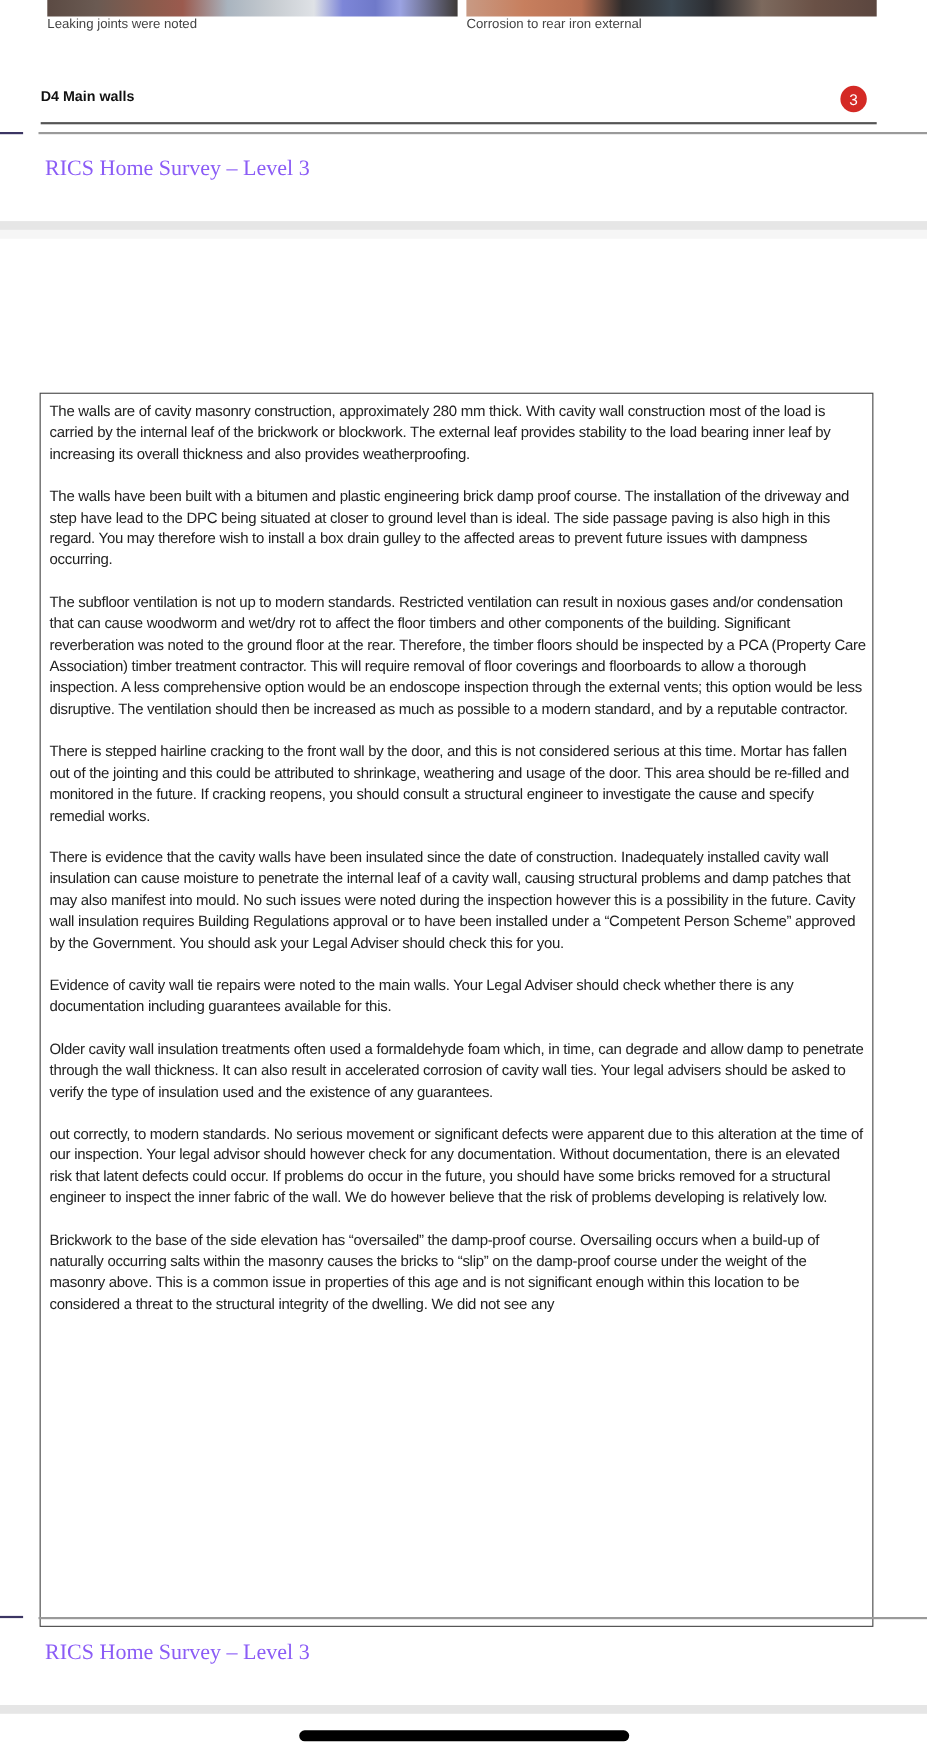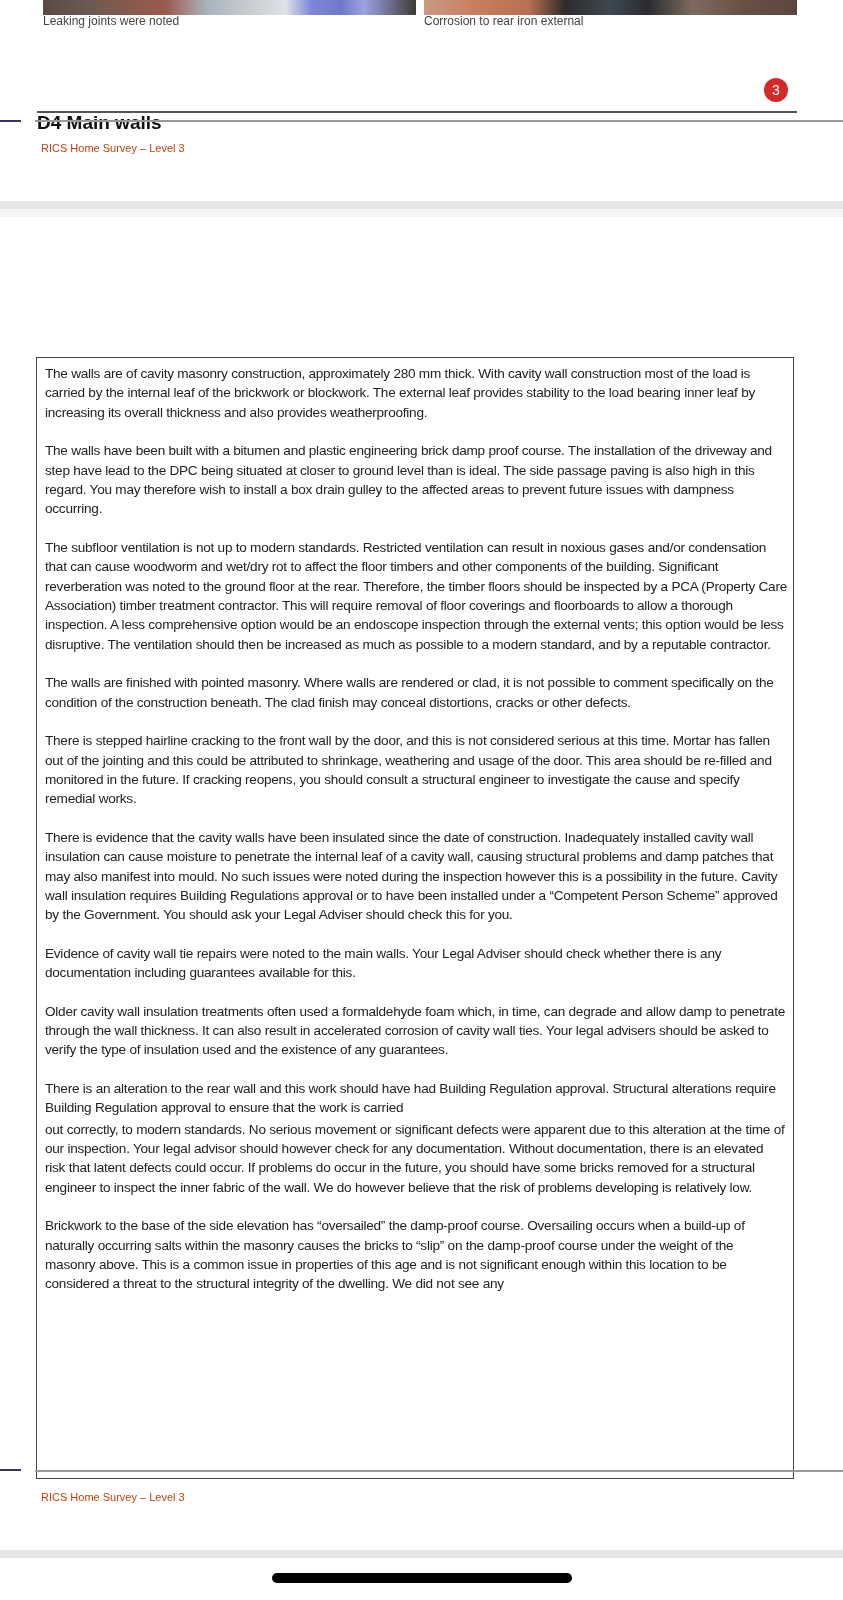--- a/index.html
+++ b/index.html
@@ -22,37 +22,36 @@
     position: absolute; top: 14px; font-size: 12px; color: #444;
     font-family: "Liberation Sans", sans-serif; 
   }
   .caption.left { left: 43px; width: 373px; }
   .caption.right { left: 424px; width: 373px; }
 
   .section-head {
     position: absolute; top: 78px; left: 37px; width: 760px; height: 32px;
   }
   .section-title {
-    position: absolute; left: 0; top: 2px; font-size: 19px; font-weight: bold; color: #111;
+    position: absolute; left: 0; top: 2px; font-size: 13px; font-weight: bold; color: #111;
     font-family: "Liberation Sans", sans-serif;
-    margin-top: 32px;
   }
   .rating-badge {
     position: absolute; right: 9px; top: 0px; width: 24px; height: 24px; border-radius: 50%;
     background: #d42a25; color: #fff; font-size: 14px; text-align: center; line-height: 24px;
     font-family: "Liberation Sans", sans-serif;
   }
   .head-rule { position: absolute; top: 111px; left: 37px; width: 760px; height: 2px; background: #555; }
 
   .page-edge-left { position: absolute; left: 0; width: 21px; height: 2px; background: #3b3563; }
   .page-rule { position: absolute; left: 35px; right: 0; height: 2px; background: #9a9a9a; }
 
   .page-footer {
-    position: absolute; left: 41px; font-size: 11px; color: #c2410c;
-    font-family: Liberation Sans, sans-serif;
+    position: absolute; left: 41px; font-size: 20px; color: #8b5cf6;
+    font-family: Liberation Serif, serif;
   }
   .page-gap { position: absolute; left: 0; width: 843px; height: 8px; background: #e6e6e6; }
   .page-gap-shadow { position: absolute; left: 0; width: 843px; height: 8px; background: #f6f6f6; }
 
   .text-box {
     position: absolute; top: 357px; left: 36px; width: 758px; height: 1122px;
     border: 1.5px solid #444; box-sizing: border-box; overflow: hidden;
     padding: 6px 6px 0 8px;
   }
   .text-box p {
@@ -85,26 +84,24 @@
 <div class="page-rule" style="top:120px;"></div>
 <div class="page-footer" style="top:142px;">RICS Home Survey – Level 3</div>
 
 <div class="page-gap" style="top:201px;"></div>
 <div class="page-gap-shadow" style="top:209px;"></div>
 
 <div class="text-box">
   <p>The walls are of cavity masonry construction, approximately 280 mm thick. With cavity wall construction most of the load is carried by the internal leaf of the brickwork or blockwork. The external leaf provides stability to the load bearing inner leaf by increasing its overall thickness and also provides weatherproofing.</p>
   <p>The walls have been built with a bitumen and plastic engineering brick damp proof course. The installation of the driveway and step have lead to the DPC being situated at closer to ground level than is ideal. The side passage paving is also high in this regard. You may therefore wish to install a box drain gulley to the affected areas to prevent future issues with dampness occurring.</p>
   <p>The subfloor ventilation is not up to modern standards. Restricted ventilation can result in noxious gases and/or condensation that can cause woodworm and wet/dry rot to affect the floor timbers and other components of the building. Significant reverberation was noted to the ground floor at the rear. Therefore, the timber floors should be inspected by a PCA (Property Care Association) timber treatment contractor. This will require removal of floor coverings and floorboards to allow a thorough inspection. A less comprehensive option would be an endoscope inspection through the external vents; this option would be less disruptive. The ventilation should then be increased as much as possible to a modern standard, and by a reputable contractor.</p>
-  <p>The walls are finished with pointed masonry. Where walls are rendered or clad, it is not possible to comment specifically on the condition of the construction beneath. The clad finish may conceal distortions, cracks or other defects.</p>
   <p>There is stepped hairline cracking to the front wall by the door, and this is not considered serious at this time. Mortar has fallen out of the jointing and this could be attributed to shrinkage, weathering and usage of the door. This area should be re-filled and monitored in the future. If cracking reopens, you should consult a structural engineer to investigate the cause and specify remedial works.</p>
   <p>There is evidence that the cavity walls have been insulated since the date of construction. Inadequately installed cavity wall insulation can cause moisture to penetrate the internal leaf of a cavity wall, causing structural problems and damp patches that may also manifest into mould. No such issues were noted during the inspection however this is a possibility in the future. Cavity wall insulation requires Building Regulations approval or to have been installed under a “Competent Person Scheme” approved by the Government. You should ask your Legal Adviser should check this for you.</p>
   <p>Evidence of cavity wall tie repairs were noted to the main walls. Your Legal Adviser should check whether there is any documentation including guarantees available for this.</p>
   <p>Older cavity wall insulation treatments often used a formaldehyde foam which, in time, can degrade and allow damp to penetrate through the wall thickness. It can also result in accelerated corrosion of cavity wall ties. Your legal advisers should be asked to verify the type of insulation used and the existence of any guarantees.</p>
-  <p class="tight">There is an alteration to the rear wall and this work should have had Building Regulation approval. Structural alterations require Building Regulation approval to ensure that the work is carried</p>
   <p>out correctly, to modern standards. No serious movement or significant defects were apparent due to this alteration at the time of our inspection. Your legal advisor should however check for any documentation. Without documentation, there is an elevated risk that latent defects could occur. If problems do occur in the future, you should have some bricks removed for a structural engineer to inspect the inner fabric of the wall. We do however believe that the risk of problems developing is relatively low.</p>
   <p>Brickwork to the base of the side elevation has “oversailed” the damp-proof course. Oversailing occurs when a build-up of naturally occurring salts within the masonry causes the bricks to “slip” on the damp-proof course under the weight of the masonry above. This is a common issue in properties of this age and is not significant enough within this location to be considered a threat to the structural integrity of the dwelling. We did not see any</p>
 </div>
 
 <div class="page-edge-left" style="top:1469px;"></div>
 <div class="page-rule" style="top:1470px;"></div>
 <div class="page-footer" style="top:1491px;">RICS Home Survey – Level 3</div>
 
 <div class="page-gap" style="top:1550px;"></div>
 

